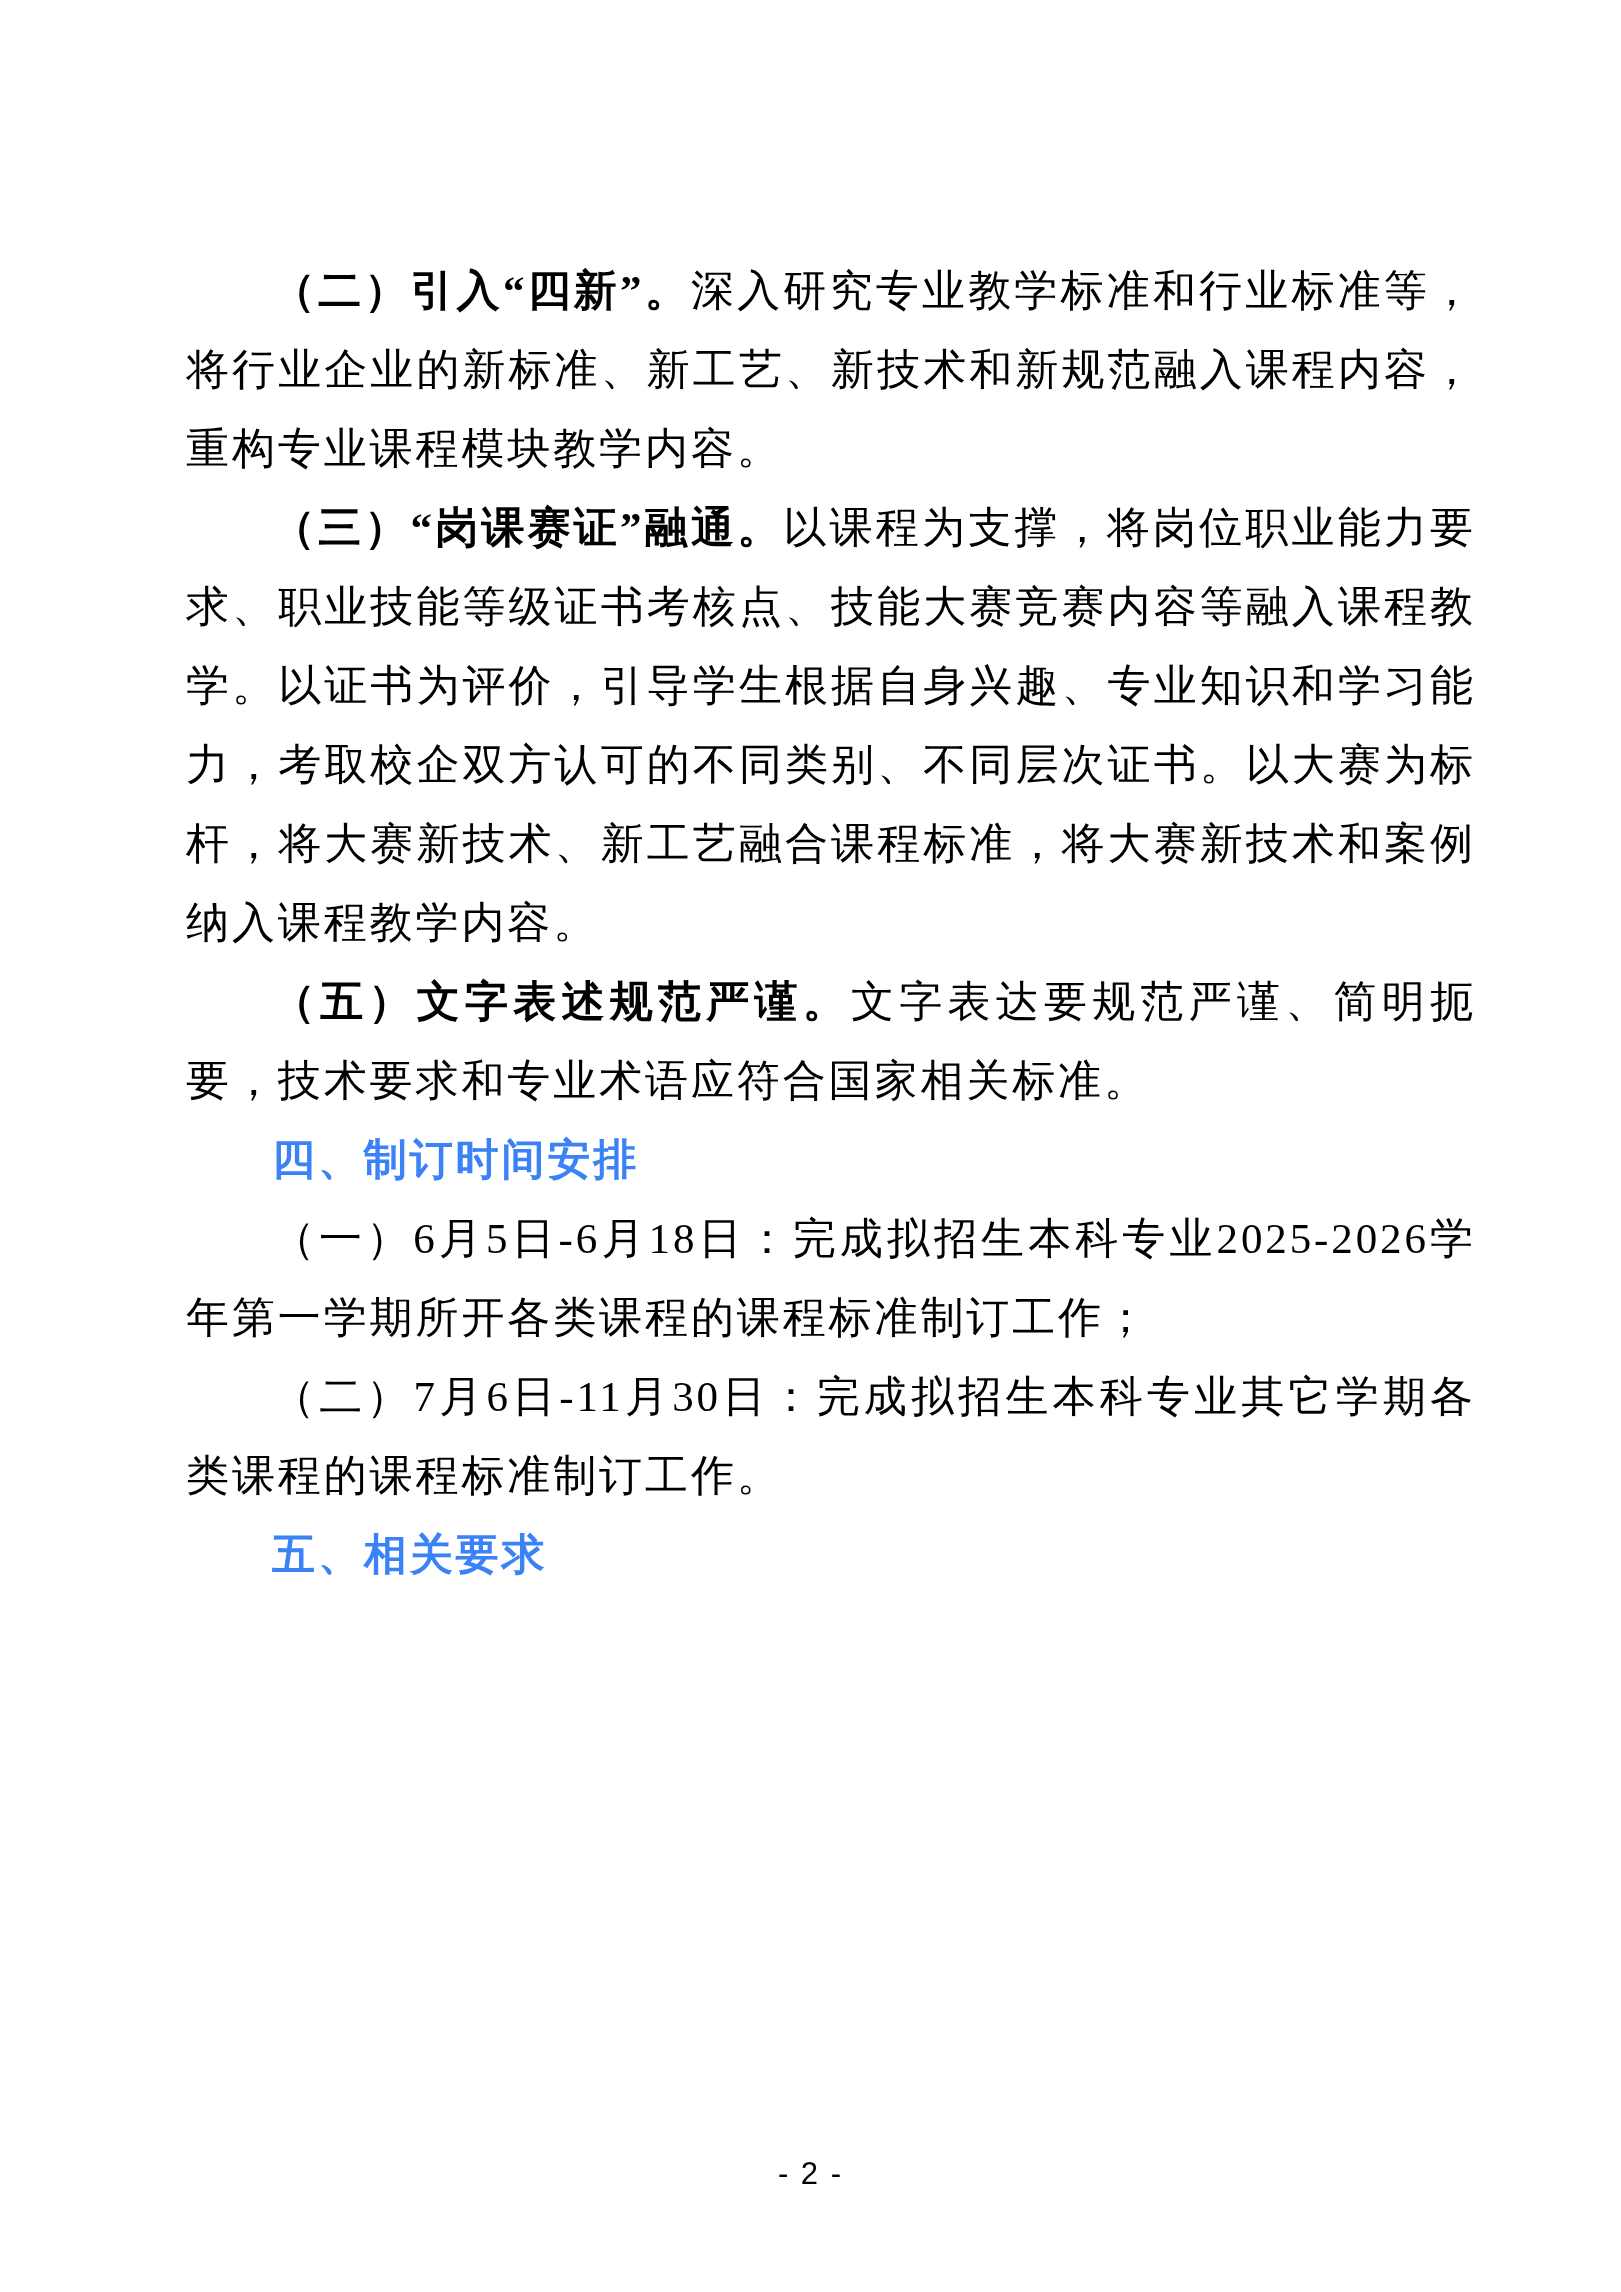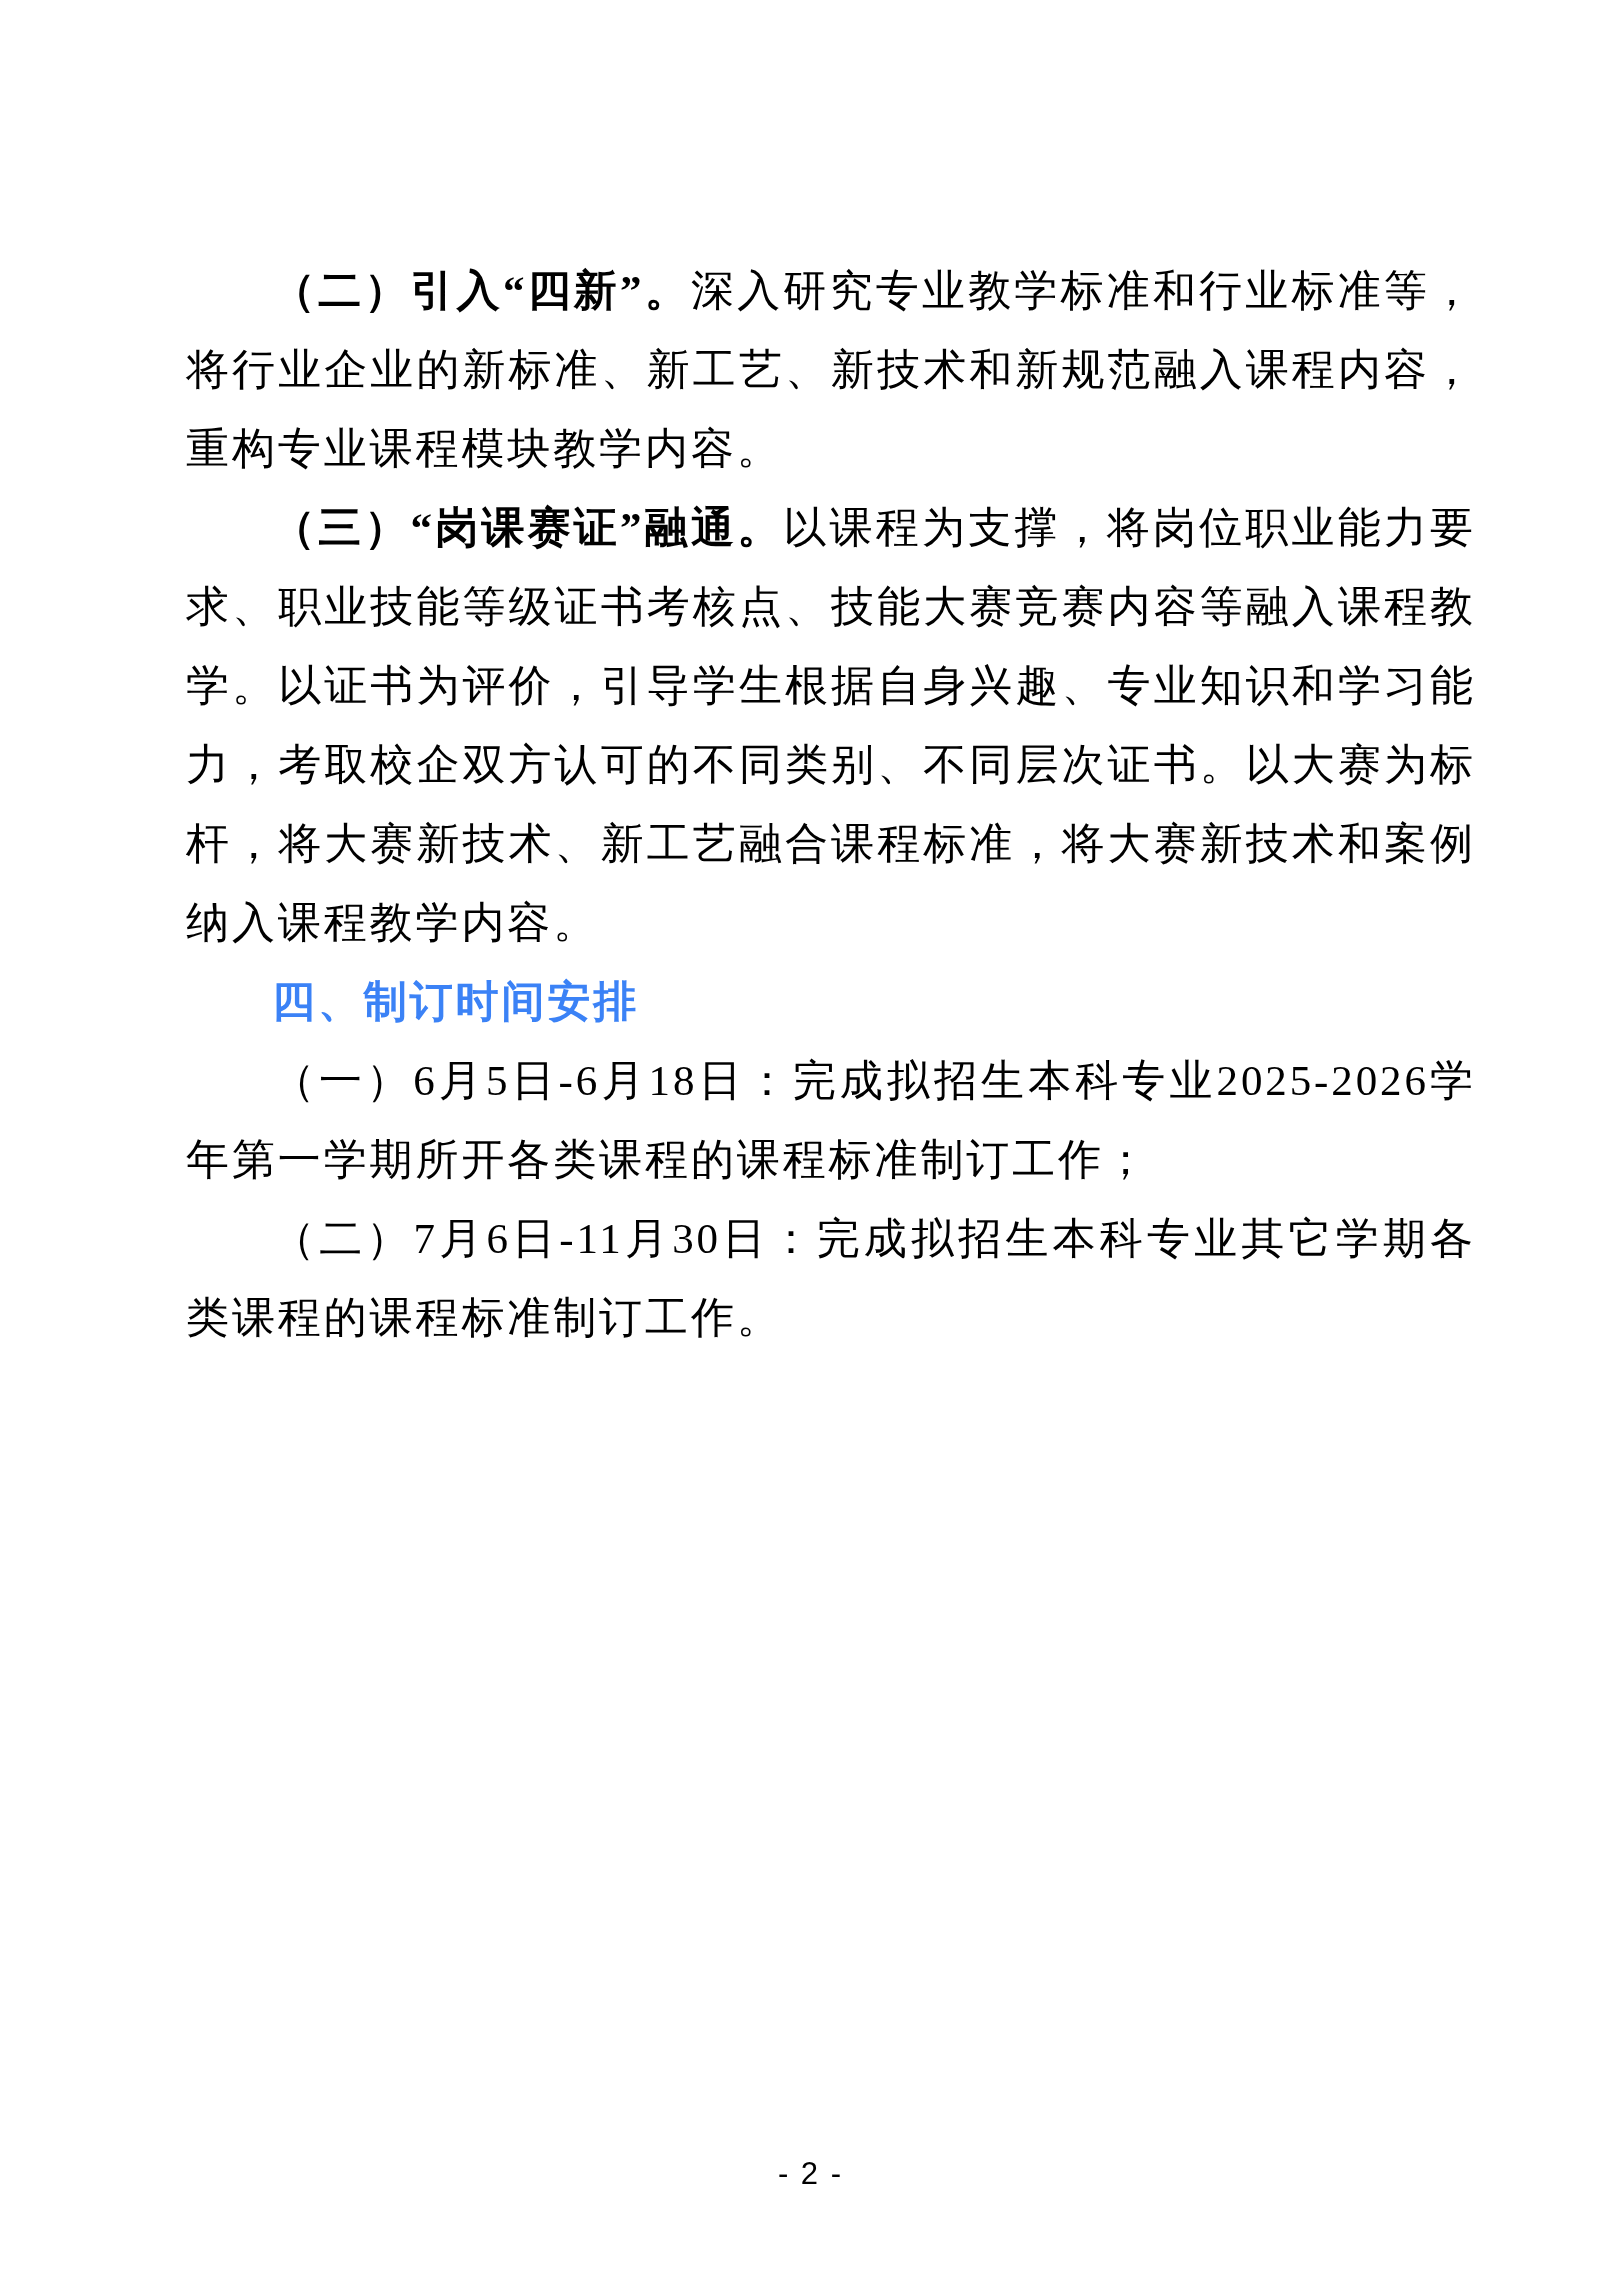--- a/index.html
+++ b/index.html
@@ -60,26 +60,28 @@
 <body>
 
 <div class="page">
   <div class="content">
 
     <p class="para"><span class="lead">（二）引入“四新”。</span><span>深入研究专业教学标准和行业标准等，将行业企业的新标准、新工艺、新技术和新规范融入课程内容，重构专业课程模块教学内容。</span></p>
 
     <p class="para"><span class="lead">（三）“岗课赛证”融通。</span><span>以课程为支撑，将岗位职业能力要求、职业技能等级证书考核点、技能大赛竞赛内容等融入课程教学。以证书为评价，引导学生根据自身兴趣、专业知识和学习能力，考取校企双方认可的不同类别、不同层次证书。以大赛为标杆，将大赛新技术、新工艺融合课程标准，将大赛新技术和案例纳入课程教学内容。</span></p>
 
 
+    <p class="para"><span class="lead">（五）文字表述规范严谨。</span><span>文字表达要规范严谨、简明扼要，技术要求和专业术语应符合国家相关标准。</span></p>
 
 
     <h2 class="heading">四、制订时间安排</h2>
 
     <p class="para"><span>（一）6月5日-6月18日：完成拟招生本科专业2025-2026学年第一学期所开各类课程的课程标准制订工作；</span></p>
 
     <p class="para"><span>（二）7月6日-11月30日：完成拟招生本科专业其它学期各类课程的课程标准制订工作。</span></p>
 
+    <h2 class="heading">五、相关要求</h2>
 
   </div>
 
   <div class="page-number">- 2 -</div>
 </div>
 
 
 </body></html>

